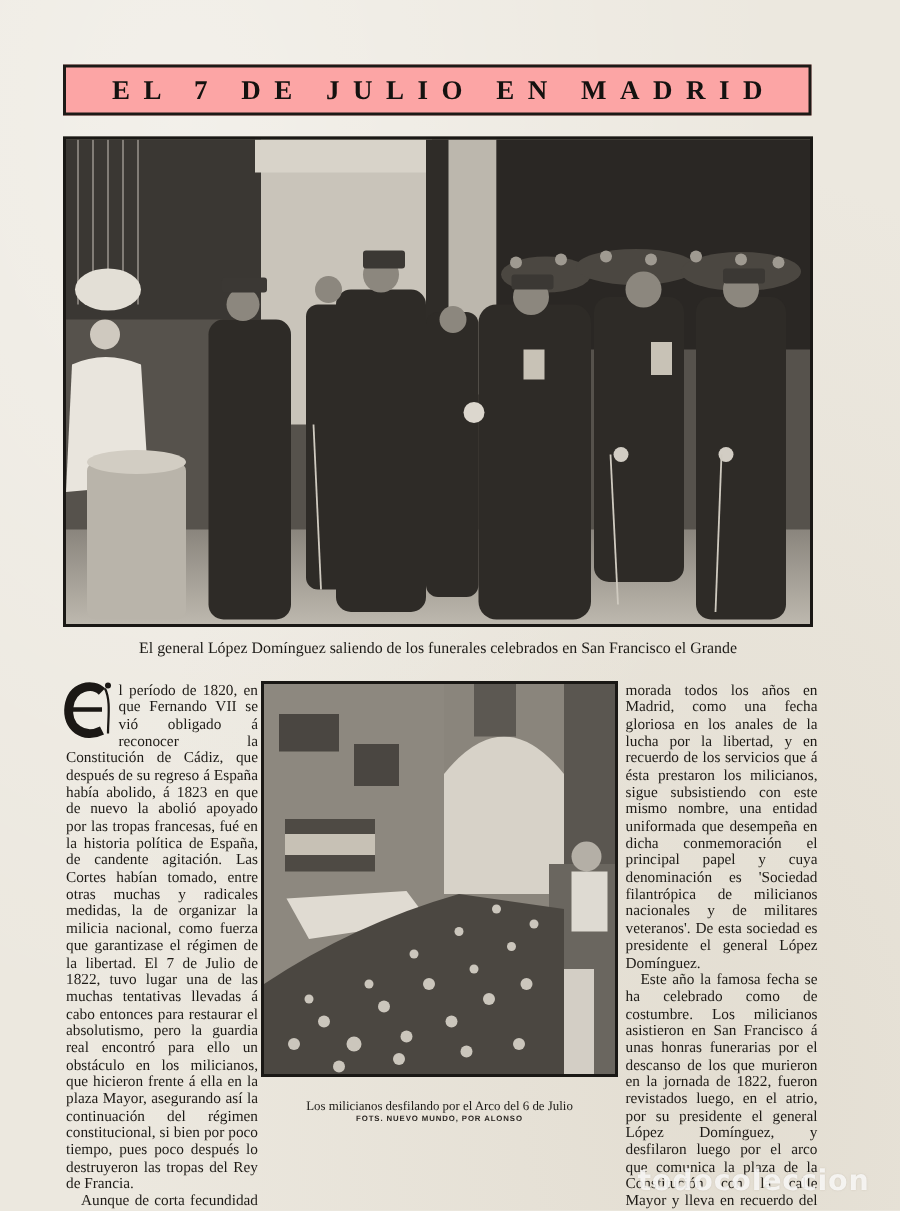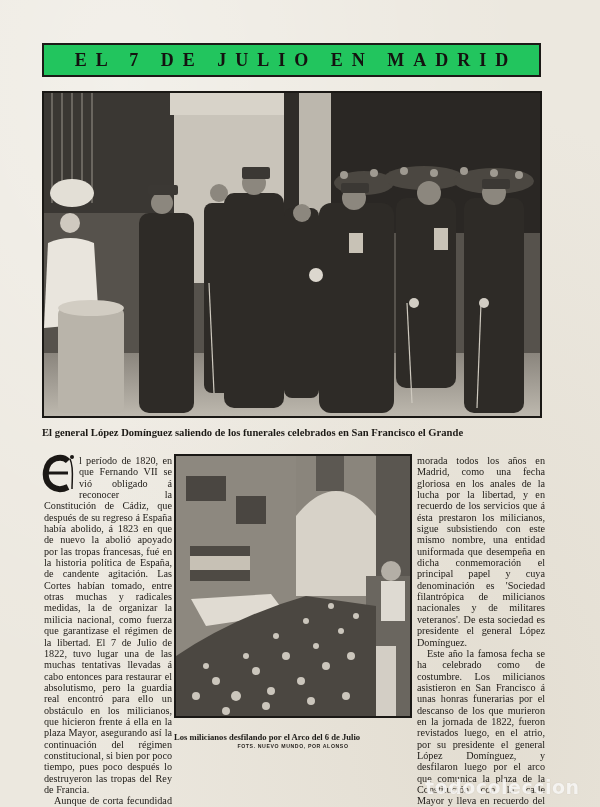--- a/index.html
+++ b/index.html
@@ -11,38 +11,38 @@
   }
   .paper-tex{
     position:absolute;inset:0;
     background:
       radial-gradient(ellipse at 20% 10%, rgba(255,255,255,0.35), transparent 60%),
       radial-gradient(ellipse at 80% 90%, rgba(200,190,170,0.25), transparent 60%);
     pointer-events:none;
   }
   .title-box{
     position:absolute;left:42px;top:43px;width:495px;height:30px;
-    border:2px solid #1c1a17;background:#22c55e;
+    border:2px solid #1c1a17;background:#fca5a5;
     display:flex;align-items:center;justify-content:center;
   }
   .title-text{
     font-family:"Liberation Serif","DejaVu Serif",serif;
     font-weight:bold;font-size:18px;letter-spacing:9px;color:#141210;
     padding-left:9px;
   }
   .photo{
     position:absolute;border:2px solid #1a1815;overflow:hidden;
     background:#6b665f;
   }
   .photo-top{left:42px;top:91px;width:496px;height:323px;}
   .photo-small{left:174px;top:454px;width:234px;height:260px;}
   .caption{
-    position:absolute;
+    position:absolute;text-align:center;
     font-family:"Liberation Serif","DejaVu Serif",serif;
-    font-weight:bold;color:#1c1a16;
+    font-weight:normal;color:#1c1a16;
   }
   .caption-top{left:42px;width:500px;top:427px;font-size:10.6px;}
   .caption-small{left:174px;width:238px;top:732px;font-size:8.6px;}
   .credit{
     position:absolute;left:174px;width:238px;top:743px;text-align:center;
     font-family:"Liberation Sans","DejaVu Sans",sans-serif;
     font-size:5.2px;letter-spacing:0.6px;font-weight:bold;color:#2a2622;
   }
   .col{
     position:absolute;

